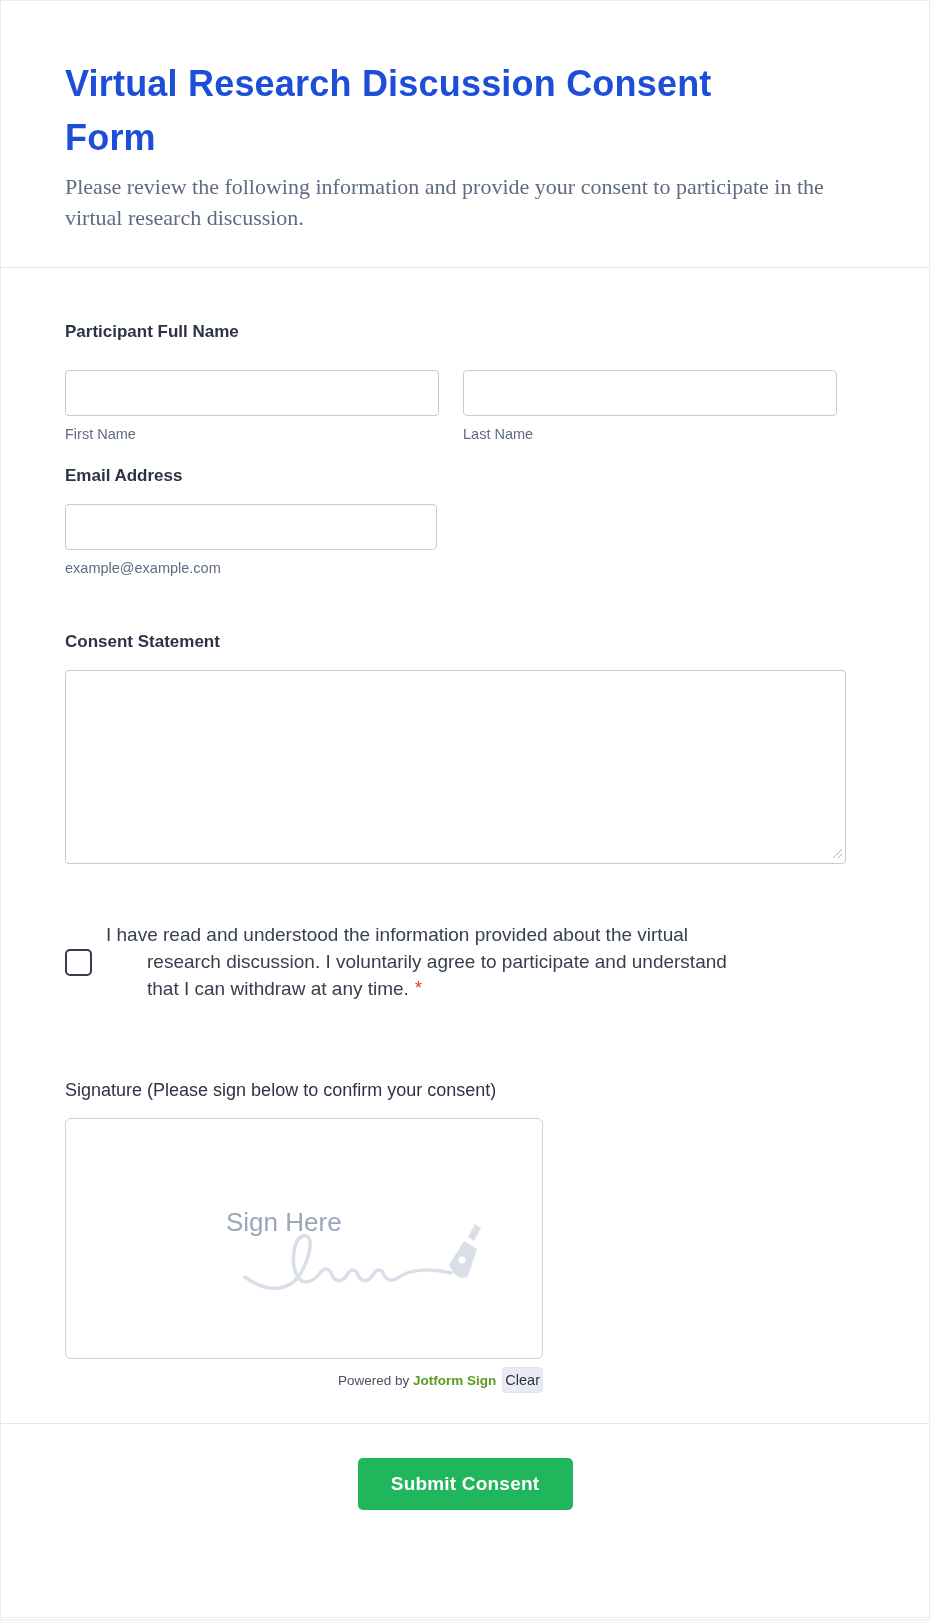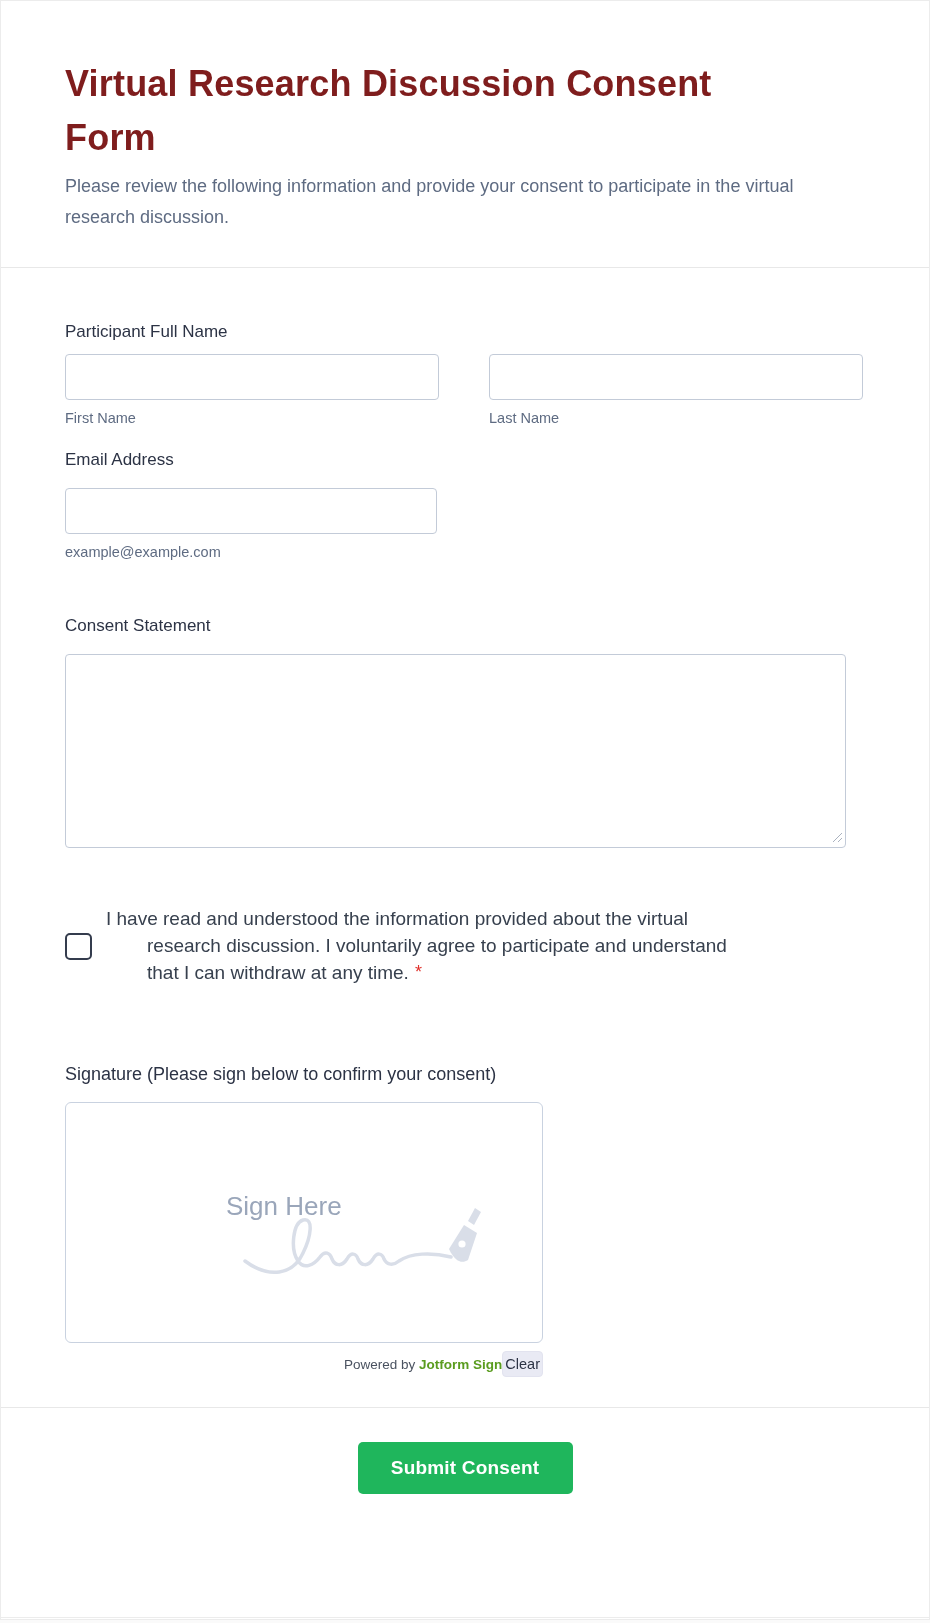--- a/index.html
+++ b/index.html
@@ -19,40 +19,41 @@
   }
   
   .form-header {
     padding: 56px 64px 34px 64px;
     border-bottom: 1px solid #e8e8e8;
   }
   .form-header h1 {
     font-size: 36px;
     line-height: 54px;
     font-weight: 700;
-    color: #7f1d1d;
+    color: #1d4ed8;
     max-width: 730px;
     letter-spacing: 0.2px;
   }
   .form-subtitle {
     margin-top: 6px;
-    font-size: 18px;
+    font-size: 22px;
     line-height: 31px;
     color: #5e6b82;
     max-width: 770px;
+    font-family: Liberation Serif, serif;
   }
   
   .form-body { padding: 52px 64px 30px 64px; }
   .q-label {
     font-size: 17px;
     line-height: 24px;
-    font-weight: 400;
-    color: #2c3345;
-  }
-  .name-row { margin-top: 10px; display: flex; gap: 50px; }
+    font-weight: 700;
+    color: #2c3345;
+  }
+  .name-row { margin-top: 26px; display: flex; gap: 24px; }
   .name-col { width: 374px; }
   .text-input {
     width: 100%;
     height: 46px;
     border: 1px solid #c3cbd8;
     border-radius: 4px;
     background: #fff;
     font-size: 16px;
     padding: 0 10px;
     color: #2c3345;
@@ -135,21 +136,21 @@
     font-size: 26px;
     color: #9aa6ba;
   }
   .sign-squiggle { position: absolute; left: 175px; top: 100px; }
   .powered-row {
     width: 478px;
     margin-top: 8px;
     display: flex;
     align-items: center;
     justify-content: flex-end;
-    gap: 0;
+    gap: 6px;
   }
   .powered-text { font-size: 13.5px; color: #4a5260; }
   .powered-text b { color: var(--brand-green, #5a9c1f); font-weight: 700; }
   .clear-btn {
     background: #e9eaf4;
     border: 1px solid #e2e3ef;
     border-radius: 4px;
     font-size: 14.5px;
     color: #2c3345;
     padding: 4px 2px;

